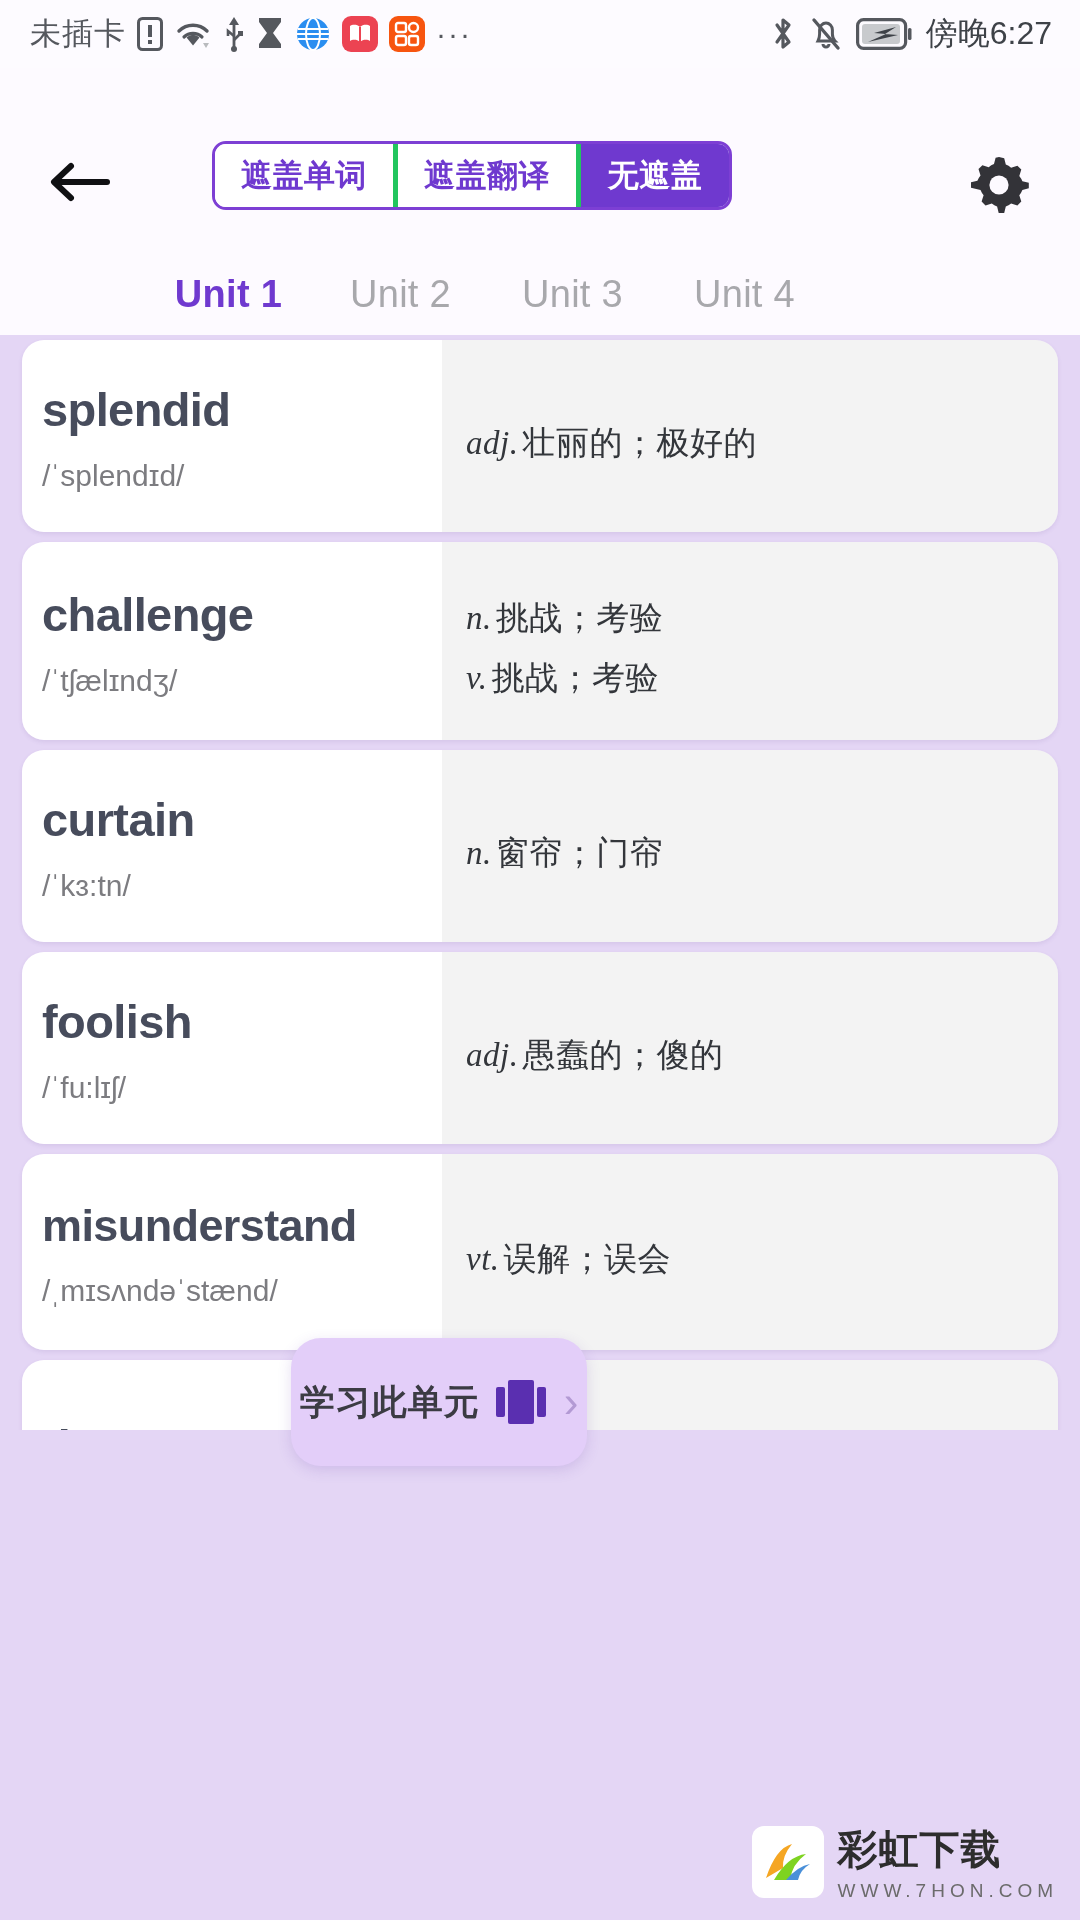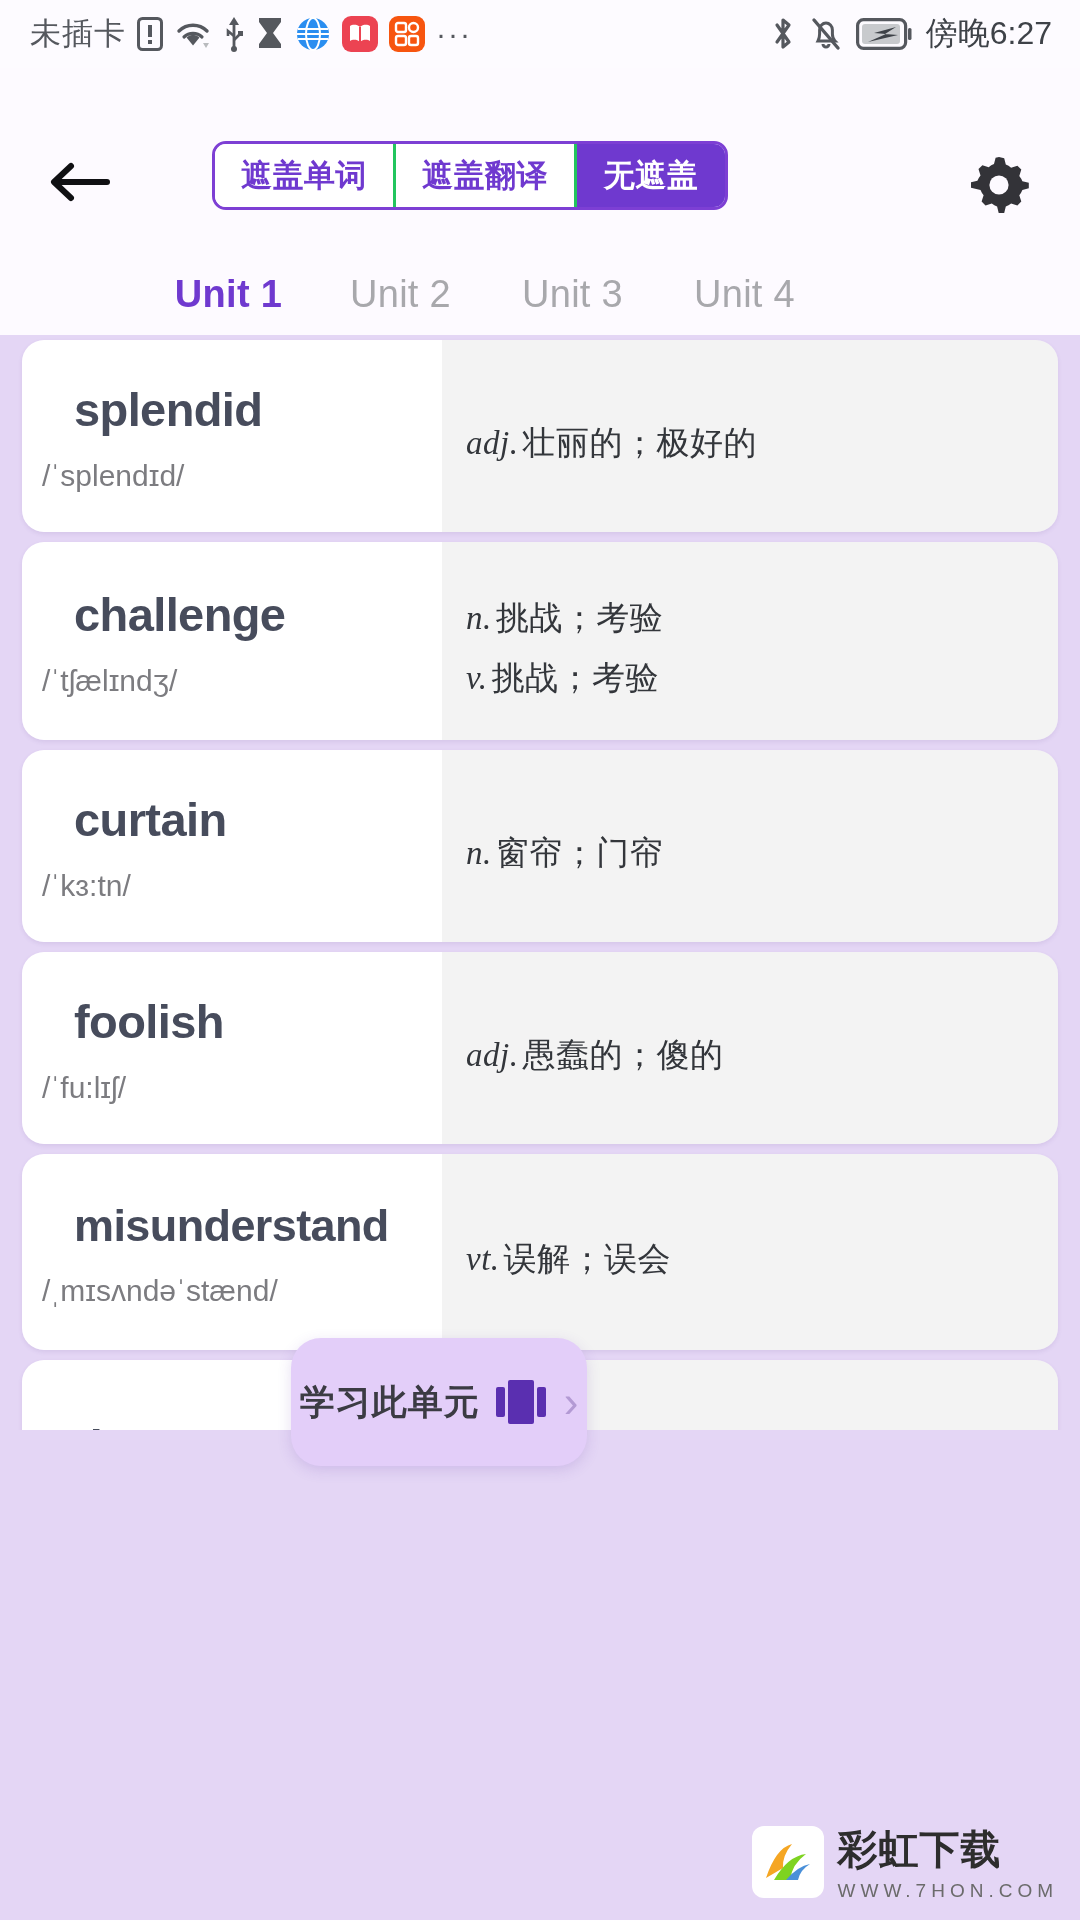--- a/index.html
+++ b/index.html
@@ -45,21 +45,21 @@
   }
   .segmented{
     position:absolute; left:212px; top:73px;
     display:flex; border:3px solid #7d3fd4; border-radius:14px;
     overflow:hidden; height:69px;
   }
   .seg{
     display:flex; align-items:center; justify-content:center;
     font-size:31px; font-weight:700; color:#6f39cf;
     padding:0 26px; background:#ffffff; letter-spacing:0.5px;
-    border-right:3px solid #22c55e; cursor:pointer; min-width:148px;
+    border-right:5px solid #22c55e; cursor:pointer; min-width:148px;
   }
   .seg:last-child{ border-right:none; }
   .seg.active{ background:#6f39cf; color:#ffffff; }
 
   
   .unittabs{
     background:#fdfaff; height:82px; display:flex; align-items:center;
     padding-left:150px; gap:15px;
   }
   .unittab{
@@ -77,21 +77,21 @@
     display:flex; margin:0 22px 10px 22px; border-radius:22px;
     overflow:hidden; box-shadow:0 2px 4px rgba(90,60,140,.10);
     min-height:190px;
   }
   .card .left{
     width:420px; background:#ffffff; padding:40px 0 34px 20px;
     display:flex; flex-direction:column; justify-content:center;
   }
   .card .word{
     font-size:47px; font-weight:700; color:#474c5c;
-    letter-spacing:-0.6px; line-height:1.08;margin-left:32px;
+    letter-spacing:-0.6px; line-height:1.08;
   }
   .card .word.small{ font-size:45px; }
   .card .ipa{
     font-size:30px; color:#7c7c80; margin-top:24px; letter-spacing:0px;
   }
   .card .right{
     flex:1; background:#f3f3f3; display:flex; flex-direction:column;
     justify-content:center; padding:44px 24px 30px 24px; gap:18px;
   }
   .def{ font-size:33px; color:#33363b; line-height:1.25; letter-spacing:0.5px; }

